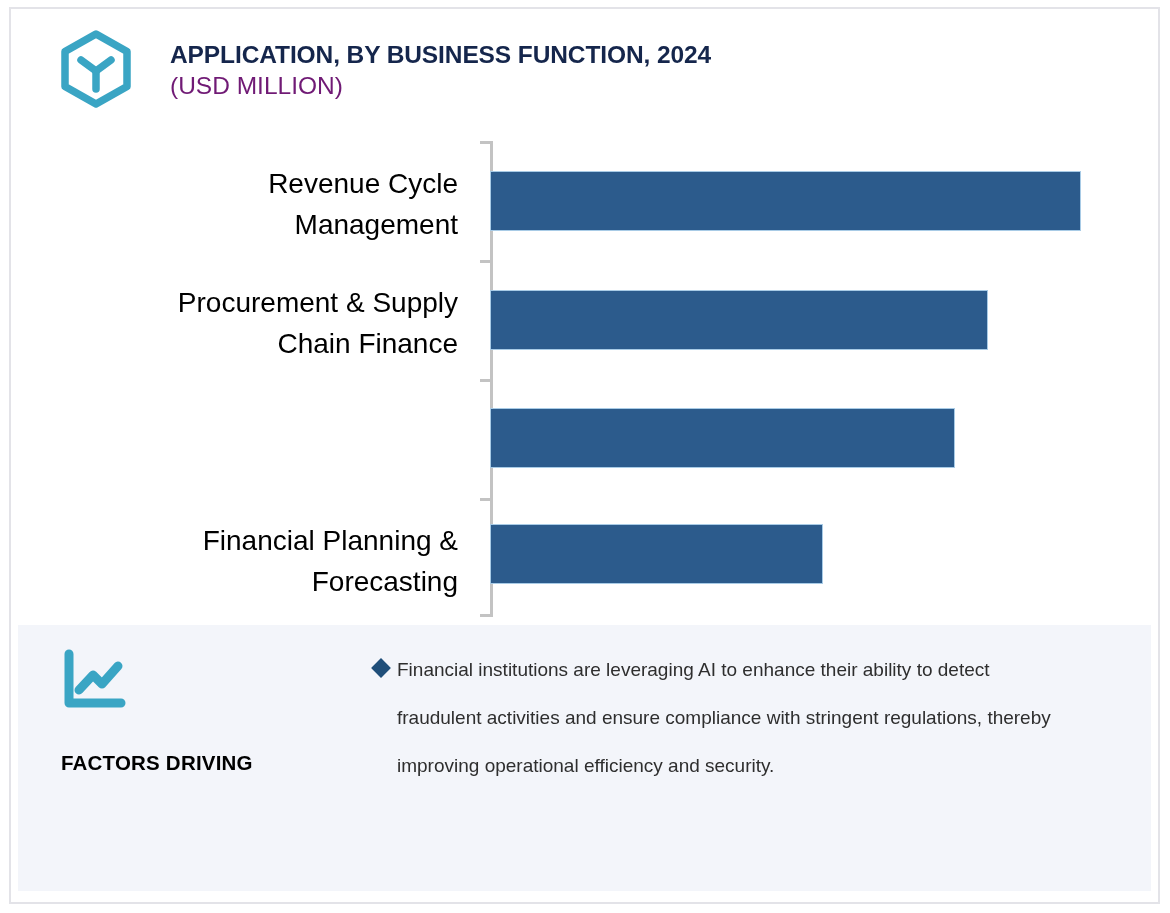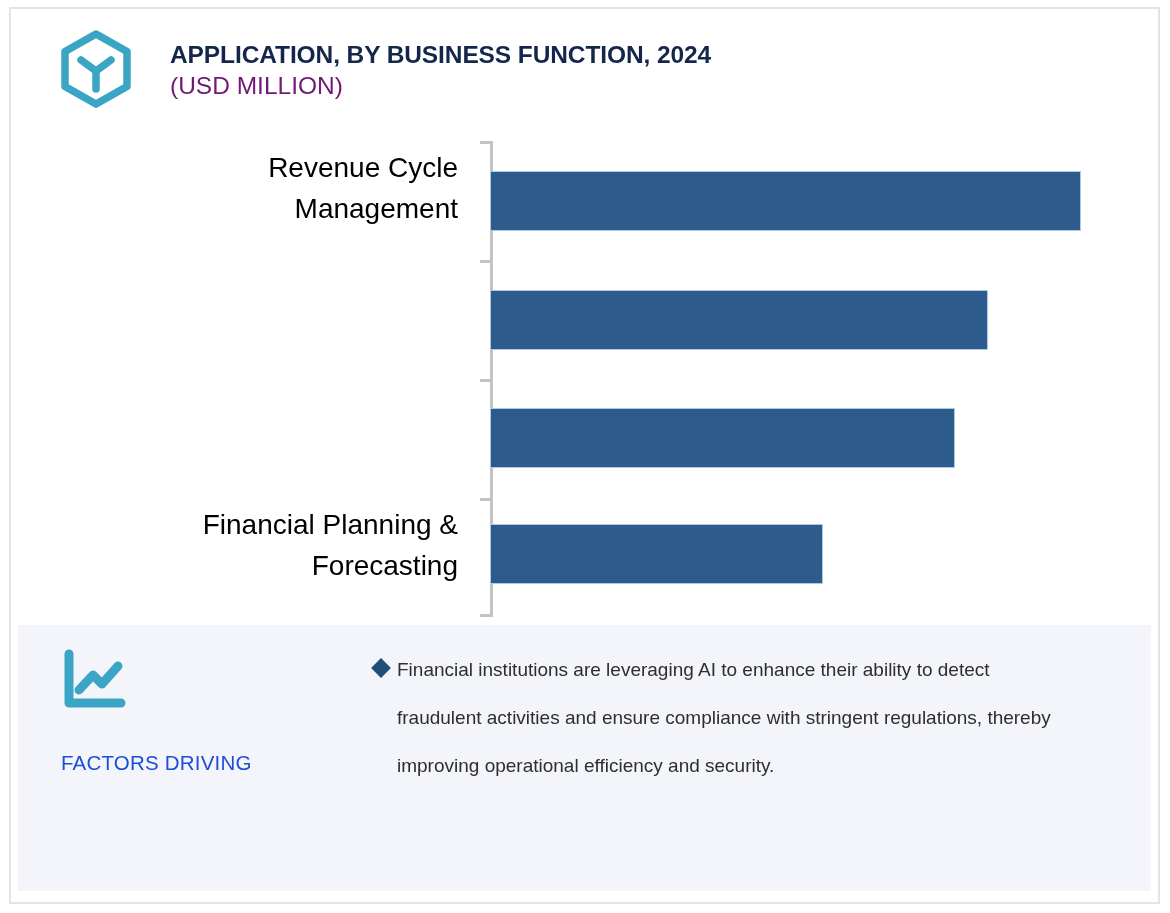--- a/index.html
+++ b/index.html
@@ -80,20 +80,21 @@
   }
   .cat-label {
     position: absolute;
     right: 15px;
     width: 440px;
     text-align: right;
     font-size: 28px;
     line-height: 41px;
     color: #000000;
     white-space: pre-line;
+    margin-top: 16px;
   }
 
   #axis-wrap {
     position: absolute;
     left: 462px;
     top: 0;
     width: 689px;
     height: 498px;
   }
   #axis-line {
@@ -135,22 +136,22 @@
     top: 24px;
     width: 66px;
     height: 62px;
   }
   #footer-heading {
     position: absolute;
     left: 43px;
     top: 122px;
     width: 300px;
     font-size: 20.5px;
-    font-weight: normal;
-    color: #1d4ed8;
+    font-weight: bold;
+    color: #000000;
     line-height: 31px;
     letter-spacing: 0.2px;
   }
   #footer-bullet-row {
     position: absolute;
     left: 356px;
     top: 21px;
     width: 700px;
     display: flex;
     align-items: flex-start;
@@ -192,20 +193,22 @@
       <div id="chart-unit">(USD MILLION)</div>
     </div>
 
   </div>
 
   <div id="plot">
 
     <div id="cat-labels">
       <div class="cat-label" style="top:20px;">Revenue Cycle
 Management</div>
+      <div class="cat-label" style="top:139px;">Procurement &amp; Supply
+Chain Finance</div>
       <div class="cat-label" style="top:377px;">Financial Planning &amp;
 Forecasting</div>
     </div>
 
     <div id="axis-wrap">
       <div id="axis-line" style="background: rgb(195, 195, 195);"></div>
 
       <div class="axis-tick" style="top: 14px; background: rgb(195, 195, 195);"></div>
       <div class="axis-tick" style="top: 133px; background: rgb(195, 195, 195);"></div>
       <div class="axis-tick" style="top: 252px; background: rgb(195, 195, 195);"></div>

